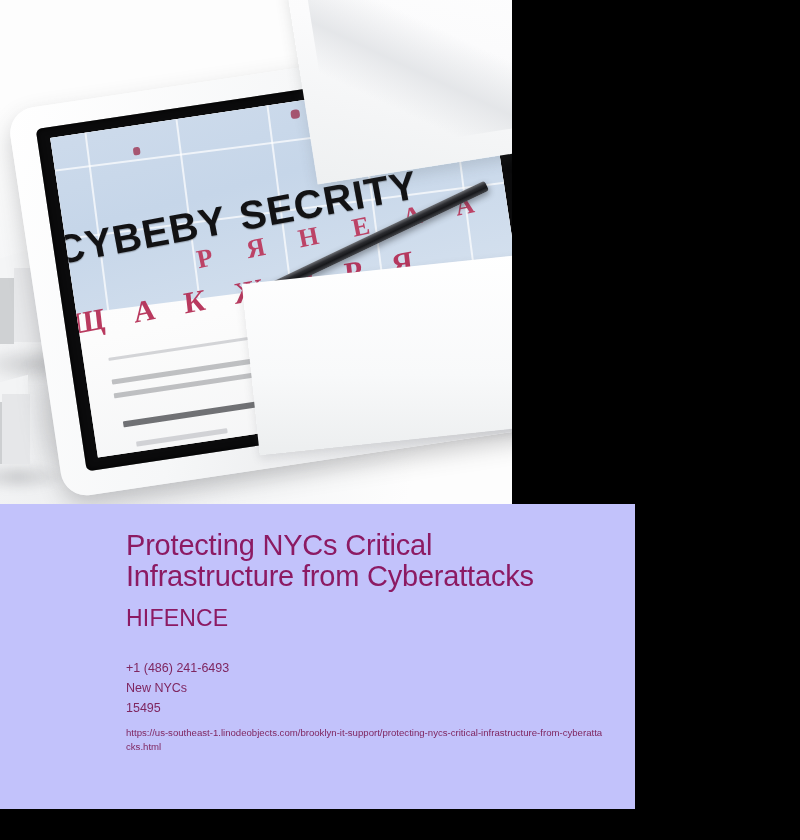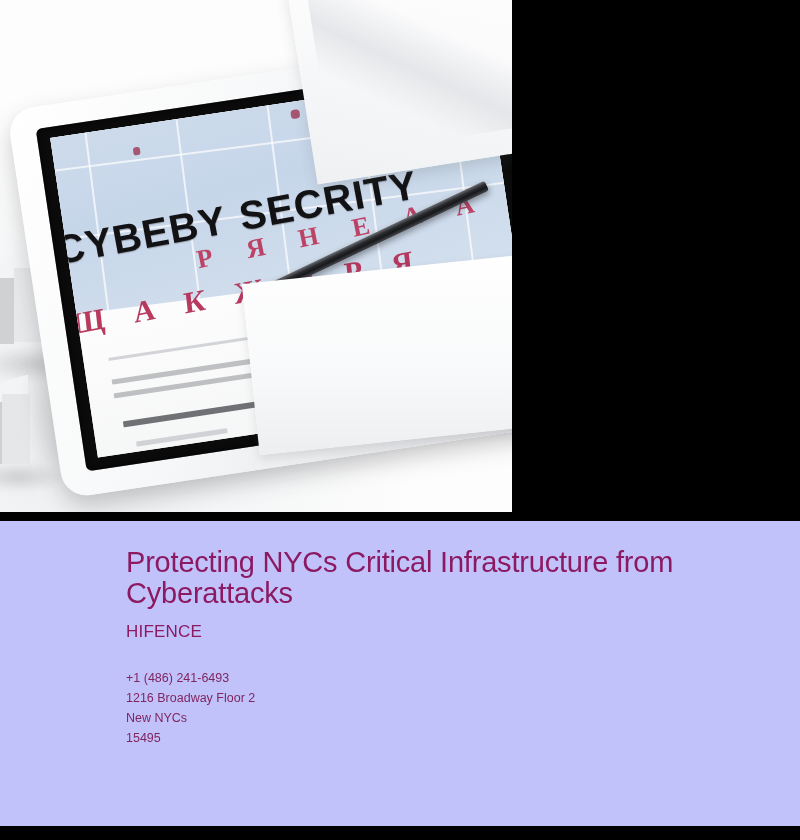--- a/index.html
+++ b/index.html
@@ -291,22 +291,22 @@
     position: absolute;
     left: 0; top: 512px;
     width: 512px; height: 23px;
     background: #000000;
   }
 
   
   #info-panel {
     position: absolute;
     left: 0;
-    top: 521px;
-    width: 800px;
+    top: 504px;
+    width: 635px;
     height: 305px;
     background: #c2c2fb;
   }
   #info-inner {
     position: absolute;
     left: 126px;
     top: 26px;
     right: 30px;
   }
   #page-title {
@@ -315,21 +315,21 @@
     font-weight: normal;
     font-size: 29px;
     line-height: 1.08;
     color: #8c1a63;
     letter-spacing: -0.2px;
     max-width: 600px;
   }
   #brand-name {
     margin: 12px 0 0 0;
     font-family: "Liberation Sans", sans-serif;
-    font-size: 17px;
+    font-size: 23px;
     font-weight: normal;
     color: #8c1a63;
     letter-spacing: 0.2px;
   }
   #contact-block {
     margin-top: 26px;
   }
   .contact-line {
     font-family: "Liberation Sans", sans-serif;
     font-size: 12.5px;
@@ -434,21 +434,21 @@
 
   <div id="info-panel">
     <div id="info-inner">
 
       <h1 id="page-title">Protecting NYCs Critical Infrastructure from Cyberattacks</h1>
 
       <div id="brand-name">HIFENCE</div>
 
       <div id="contact-block">
         <div class="contact-line">+1 (486) 241-6493</div>
-        <div class="contact-line">1216 Broadway Floor 2</div>
         <div class="contact-line">New NYCs</div>
         <div class="contact-line">15495</div>
       </div>
 
+      <div id="page-url">https://us-southeast-1.linodeobjects.com/brooklyn-it-support/protecting-nycs-critical-infrastructure-from-cyberattacks.html</div>
     </div>
   </div>
 
 </div>
 
 </body></html>

